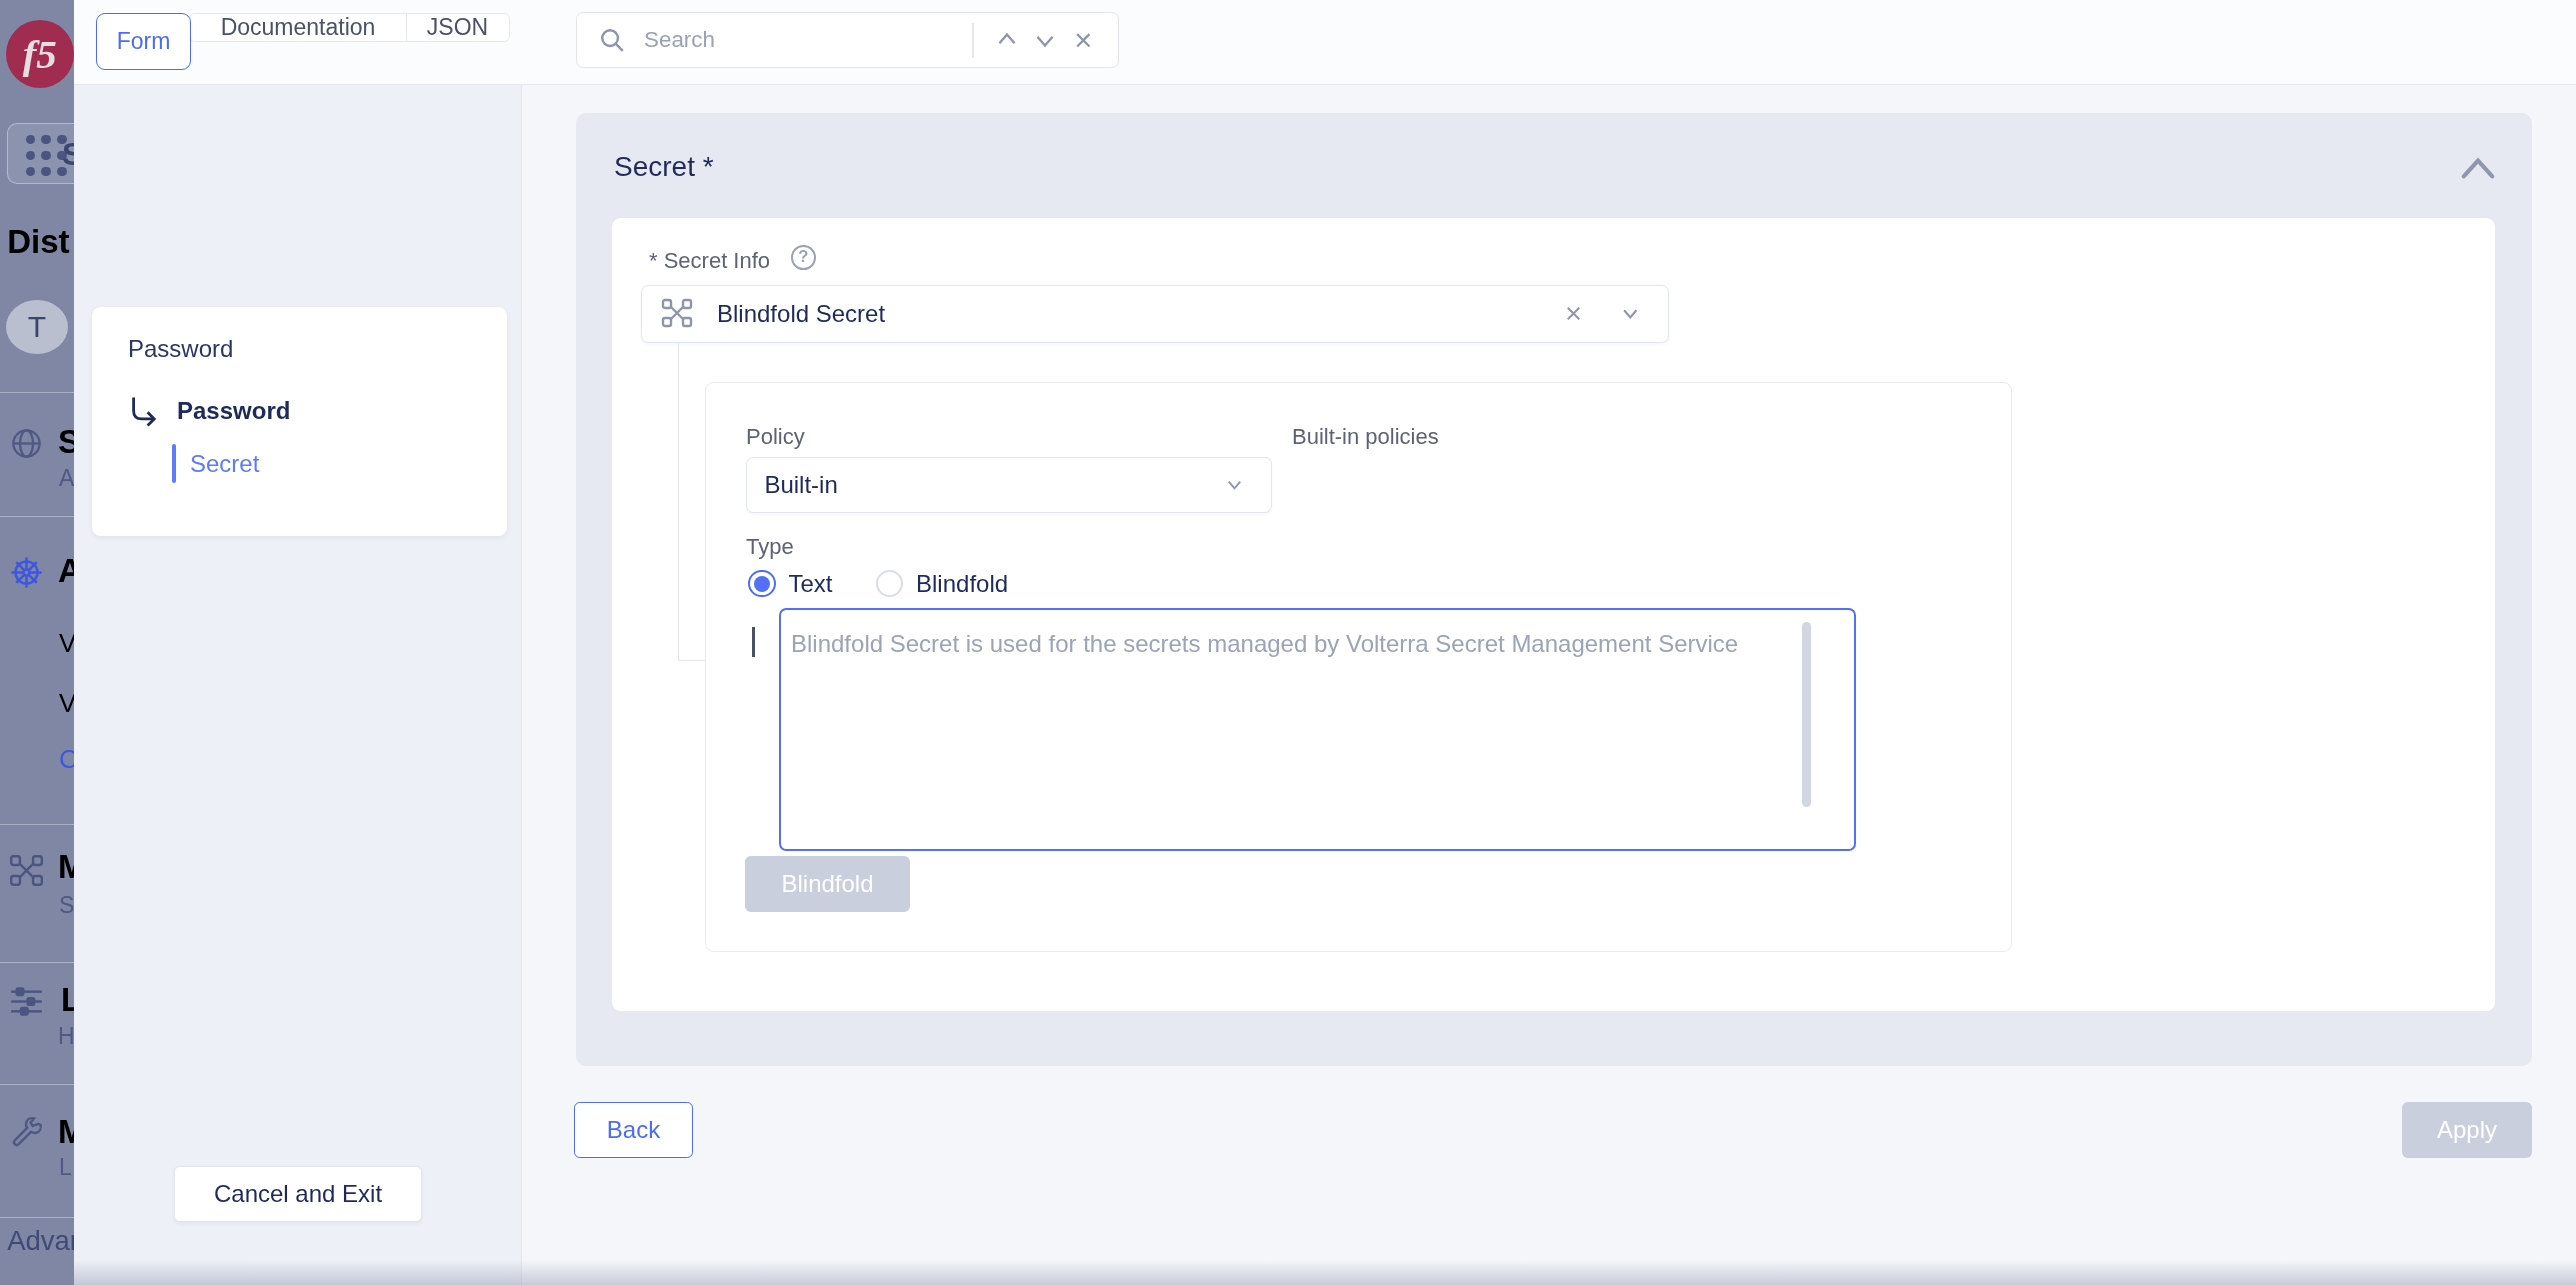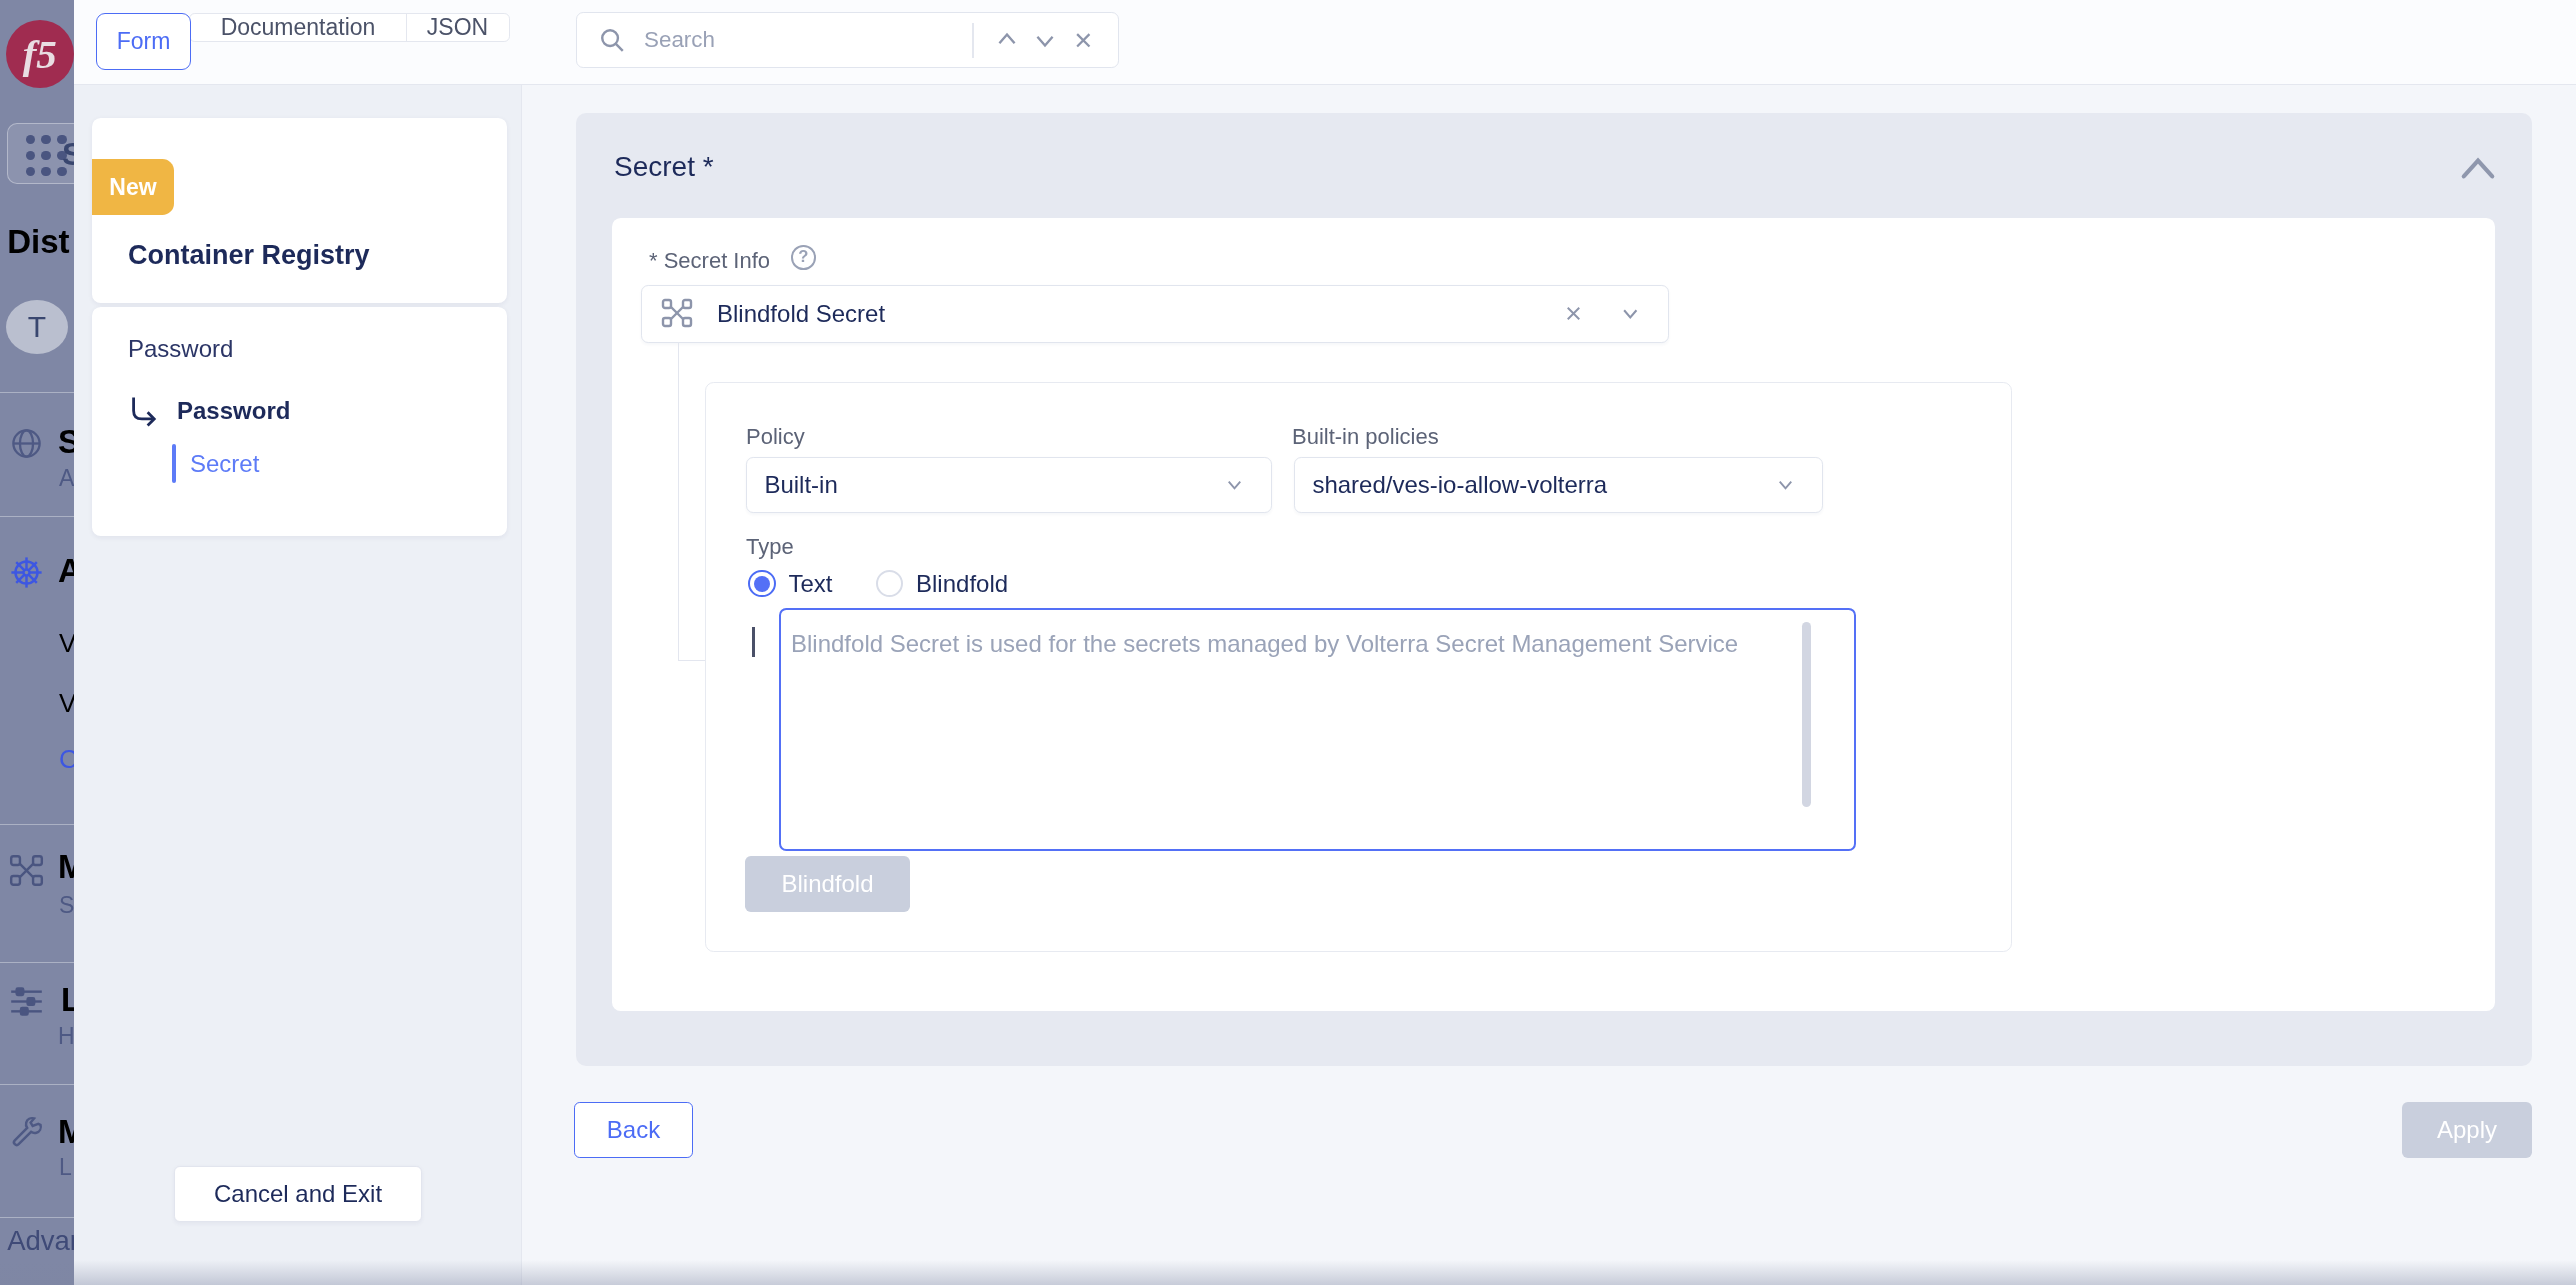--- a/index.html
+++ b/index.html
@@ -248,26 +248,20 @@
       <span class="sicon">
         <svg width="24.6" height="24.6" viewBox="0 0 24 24" fill="none" stroke="#8d95ab" stroke-width="2.2">
           <line x1="6" y1="6" x2="18" y2="18"></line>
             <line x1="18" y1="6" x2="6" y2="18"></line>
         </svg>
       </span>
     </div>
   </div>
 
   <div class="abs navcol">
-    <div class="abs card card1">
-      <div class="abs badge">
-        <span>New</span>
-      </div>
-      <div class="abs wiz-title">Container Registry</div>
-    </div>
 
     <div class="abs card card2">
       <div class="abs group-label">Password</div>
       <span class="abs step1-icon">
         <svg width="33" height="33" viewBox="0 0 40 40" fill="none" stroke="#1d2a5a" stroke-width="3.4">
           <path d="M8 3 V19 Q8 29 18 29 H31"></path>
             <polyline points="25,21 33,29 25,37"></polyline>
         </svg>
       </span>
       <div class="abs step1-label">Password</div>
@@ -331,29 +325,20 @@
           <div class="abs select select2">
             <span class="val">Built-in</span>
             <span class="spacer"></span>
             <span class="sicon">
               <svg width="23" height="23" viewBox="0 0 24 24" fill="none" stroke="#8d95ab" stroke-width="2">
                 <polyline points="6,9 12,16 18,9"></polyline>
               </svg>
             </span>
           </div>
 
-          <div class="abs select select3">
-            <span class="val">shared/ves-io-allow-volterra</span>
-            <span class="spacer"></span>
-            <span class="sicon">
-              <svg width="23" height="23" viewBox="0 0 24 24" fill="none" stroke="#8d95ab" stroke-width="2">
-                <polyline points="6,9 12,16 18,9"></polyline>
-              </svg>
-            </span>
-          </div>
 
           <div class="abs field-label" style="left:40px; top:151px;">Type</div>
 
           <div class="abs radio-row">
             <span class="radio-outer radio-sel">
                 <span class="dot"></span>
               </span>
             <span class="radio-label">Text</span>
             <span class="radio-outer radio-un"></span>
             <span class="radio-label radio-label2">Blindfold</span>

